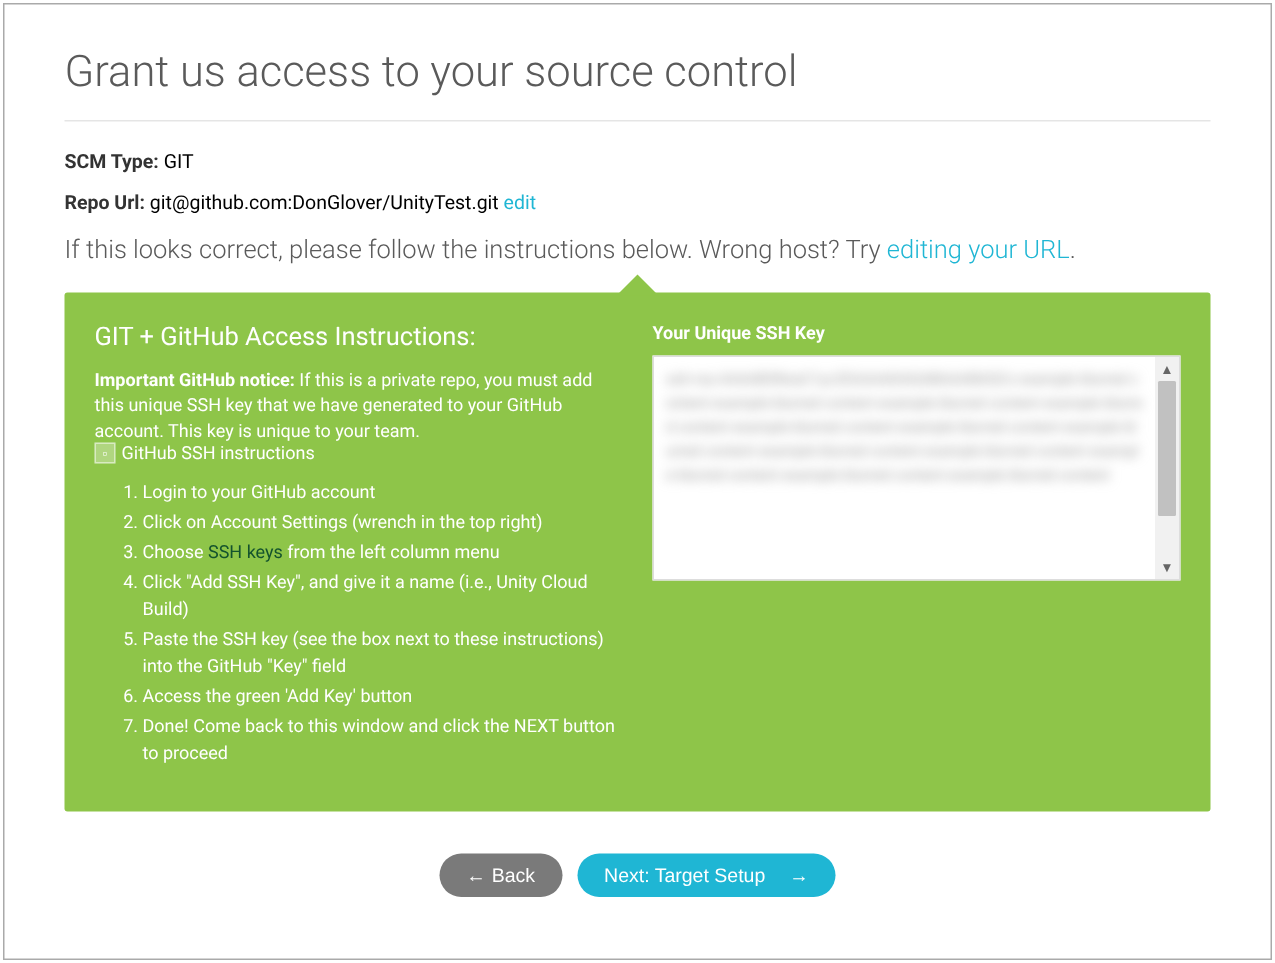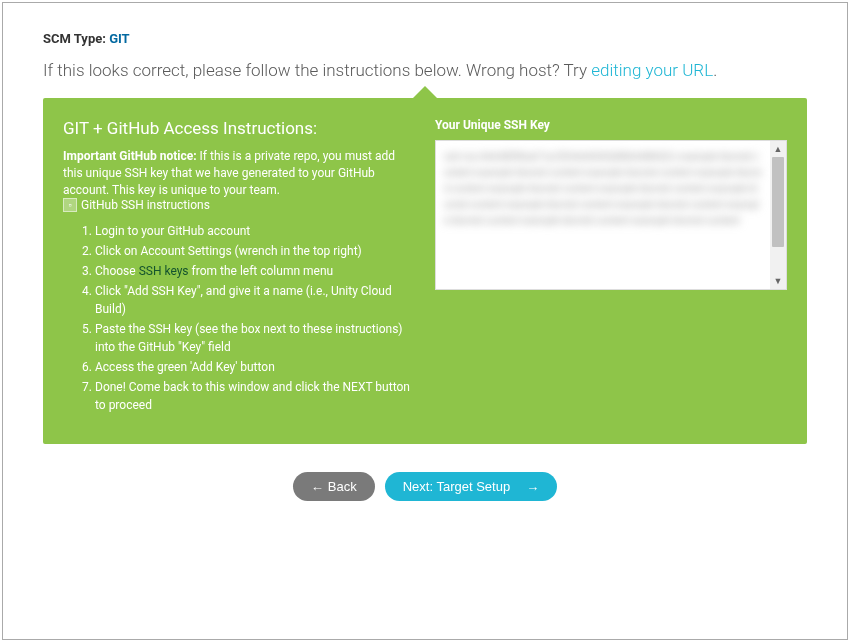--- a/index.html
+++ b/index.html
@@ -27,21 +27,21 @@
       margin-bottom: 20px;
       border-bottom: 1px solid #e5e5e5;
       padding-bottom: 15px;
     }
     .info-line {
       font-size: 13px;
       color: #333;
       margin-bottom: 12px;
     }
     .info-line .label { font-weight: 700; }
-    .info-line .value { font-weight: 700; color: #0369a1; }
+    .info-line .value { font-weight: 400; color: #000000; }
     .link { color: #1fb6d4; text-decoration: none; cursor: pointer; }
     .instruction-text {
       font-size: 17px;
       font-weight: 300;
       color: #5a5a5a;
       margin-top: 14px;
       margin-bottom: 18px;
     }
     .green-panel-wrap { position: relative; }
     .green-panel-arrow {
@@ -167,26 +167,32 @@
       gap:4px;
     }
     .btn-back { background:#7a7a7a; }
     .btn-next { background:#1fb6d4;gap:16px; }
   </style>
 </head>
 <body>
 
 <div class="frame">
   <div class="content">
+    <h1>Grant us access to your source control</h1>
 
     <div class="info-line">
       <span class="label">SCM Type:</span>
       <span class="value">GIT</span>
     </div>
 
+    <div class="info-line">
+      <span class="label">Repo Url:</span>
+      <span class="value">git@github.com:DonGlover/UnityTest.git</span>
+      <a class="link">edit</a>
+    </div>
 
 
     <div class="instruction-text">
       <span>If this looks correct, please follow the instructions below. Wrong host? Try </span><a class="link">editing your URL</a><span>.</span>
     </div>
 
     <div class="green-panel-wrap">
       <div class="green-panel-arrow"></div>
       <div class="green-panel">
         <div class="gp-left">

